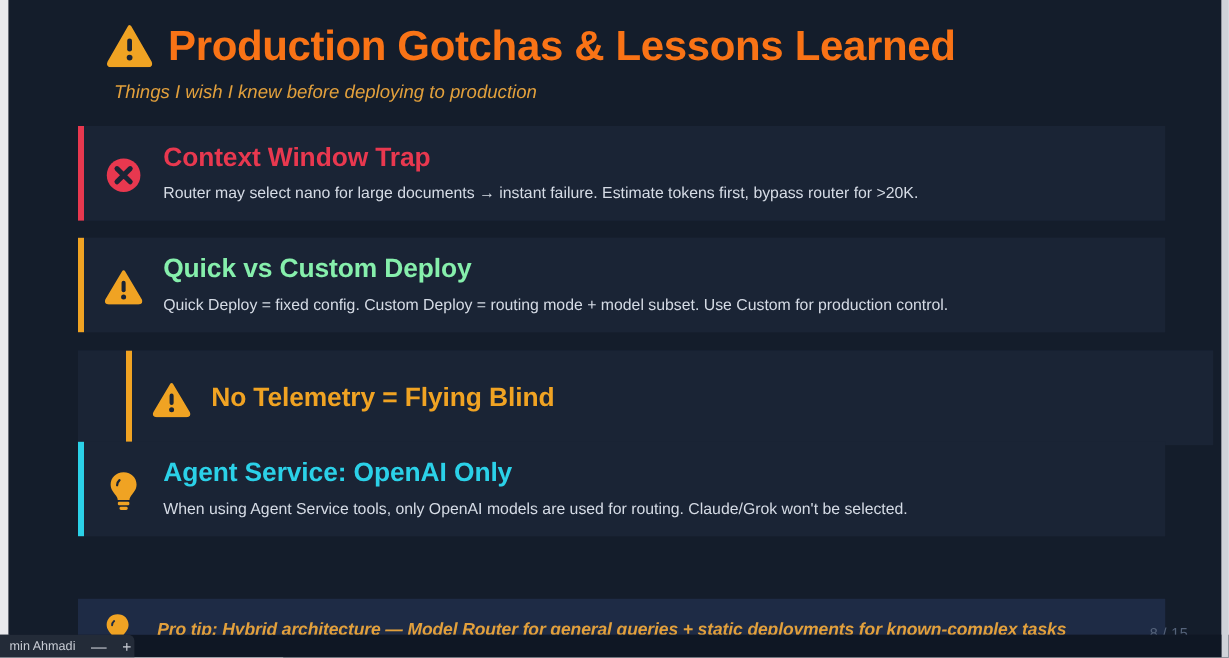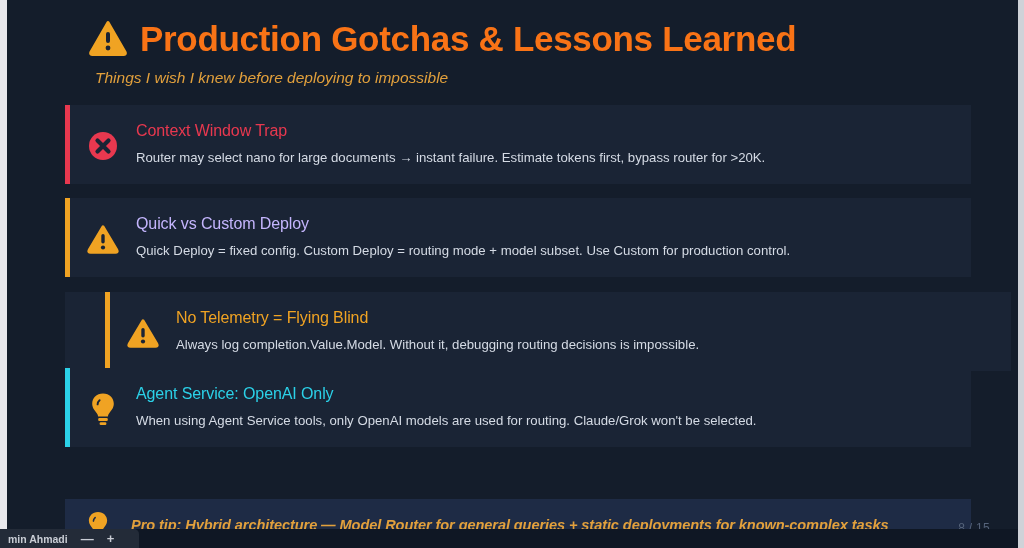--- a/index.html
+++ b/index.html
@@ -86,22 +86,22 @@
     padding-top: 2px;
   }
   .card-body {
     flex: 1 1 auto;
     padding-right: 16px;
     display: flex;
     flex-direction: column;
     justify-content: center;
   }
   .card-heading {
-    font-size: 16px;
-    font-weight: normal;
+    font-size: 22px;
+    font-weight: bold;
     letter-spacing: -0.1px;
     line-height: 1.1;
     white-space: nowrap;
   }
   .card-desc {
     margin-top: 10px;
     font-size: 13.2px;
     color: #d5dbe5;
     line-height: 1.25;
     white-space: nowrap;
@@ -159,27 +159,26 @@
     top: 0;
     width: 8px;
     height: 19px;
     background: #9aa0a8;
   }
   #tabstrip .tab {
     position: absolute;
     left: 0;
     top: 0;
     height: 19px;
-    padding: 0 25px 0 8px;
+    padding: 0 3px 0 8px;
     display: flex;
     align-items: center;
     gap: 13px;
     background: #232b38;
     border-radius: 0 5px 0 0;
-    font-weight: bold;
   }
   #tabstrip .tab-title {
     font-size: 10.5px;
     color: #c8ccd4;
     white-space: nowrap;
   }
   #tabstrip .tab-btn {
     font-size: 13px;
     color: #c8ccd4;
     line-height: 1;
@@ -225,21 +224,21 @@
       <div class="title-row">
         <span>
           <svg width="38" height="36" viewBox="0 0 38 36">
             <path d="M19 2.5 L36 32 Q37.2 34.5 34.3 34.5 L3.7 34.5 Q0.8 34.5 2 32 Z" fill="#f0a323" stroke="#f0a323" stroke-width="3" stroke-linejoin="round"></path>
             <rect x="17" y="12" width="4" height="11" rx="2" fill="#1a2333"></rect>
             <circle cx="19" cy="28" r="2.4" fill="#1a2333"></circle>
           </svg>
         </span>
         <span class="title-text">Production Gotchas &amp; Lessons Learned</span>
       </div>
-      <div class="subtitle">Things I wish I knew before deploying to impossible</div>
+      <div class="subtitle">Things I wish I knew before deploying to production</div>
     </div>
 
     <div class="card" style="top:105px;height:79px;">
       <div class="accent" style="background:#e8384f;"></div>
       <div class="card-icon">
         <svg width="30" height="30" viewBox="0 0 30 30">
           <circle cx="15" cy="15" r="14" fill="#e8384f"></circle>
           <path d="M9.5 9.5 L20.5 20.5 M20.5 9.5 L9.5 20.5" stroke="#1a2435" stroke-width="4.2" stroke-linecap="round"></path>
         </svg>
       </div>
@@ -252,37 +251,36 @@
     <div class="card" style="top:198px;height:79px;">
       <div class="accent" style="background:#f0a323;"></div>
       <div class="card-icon">
         <svg width="32" height="30" viewBox="0 0 32 30">
           <path d="M16 2.5 L30 26 Q31.2 28.4 28.4 28.4 L3.6 28.4 Q0.8 28.4 2 26 Z" fill="#f0a323" stroke="#f0a323" stroke-width="2.6" stroke-linejoin="round"></path>
           <rect x="14.3" y="10" width="3.4" height="9.5" rx="1.7" fill="#1a2435"></rect>
           <circle cx="16" cy="23.5" r="2.1" fill="#1a2435"></circle>
         </svg>
       </div>
       <div class="card-body">
-        <div class="card-heading" style="color:#c4b5fd;">Quick vs Custom Deploy</div>
+        <div class="card-heading" style="color:#86efac;">Quick vs Custom Deploy</div>
         <div class="card-desc">Quick Deploy = fixed config. Custom Deploy = routing mode + model subset. Use Custom for production control.</div>
       </div>
     </div>
 
     <div class="card" style="top:292px;height:79px;padding-left:40px;">
       <div class="accent" style="background:#f0a323;"></div>
       <div class="card-icon">
         <svg width="32" height="30" viewBox="0 0 32 30">
           <path d="M16 2.5 L30 26 Q31.2 28.4 28.4 28.4 L3.6 28.4 Q0.8 28.4 2 26 Z" fill="#f0a323" stroke="#f0a323" stroke-width="2.6" stroke-linejoin="round"></path>
           <rect x="14.3" y="10" width="3.4" height="9.5" rx="1.7" fill="#1a2435"></rect>
           <circle cx="16" cy="23.5" r="2.1" fill="#1a2435"></circle>
         </svg>
       </div>
       <div class="card-body">
         <div class="card-heading" style="color:#f0a323;">No Telemetry = Flying Blind</div>
-        <div class="card-desc">Always log completion.Value.Model. Without it, debugging routing decisions is impossible.</div>
       </div>
     </div>
 
     <div class="card" style="top:368px;height:79px;">
       <div class="accent" style="background:#2bd1e8;"></div>
       <div class="card-icon">
         <svg width="26" height="34" viewBox="0 0 26 34">
           <path d="M13 1.5 C6.5 1.5 2.2 6.2 2.2 11.8 C2.2 16 4.8 18.6 6.6 21 C7.6 22.3 8 23.4 8.1 24.6
                    L17.9 24.6 C18 23.4 18.4 22.3 19.4 21 C21.2 18.6 23.8 16 23.8 11.8
                    C23.8 6.2 19.5 1.5 13 1.5 Z" fill="#f0a323"></path>

